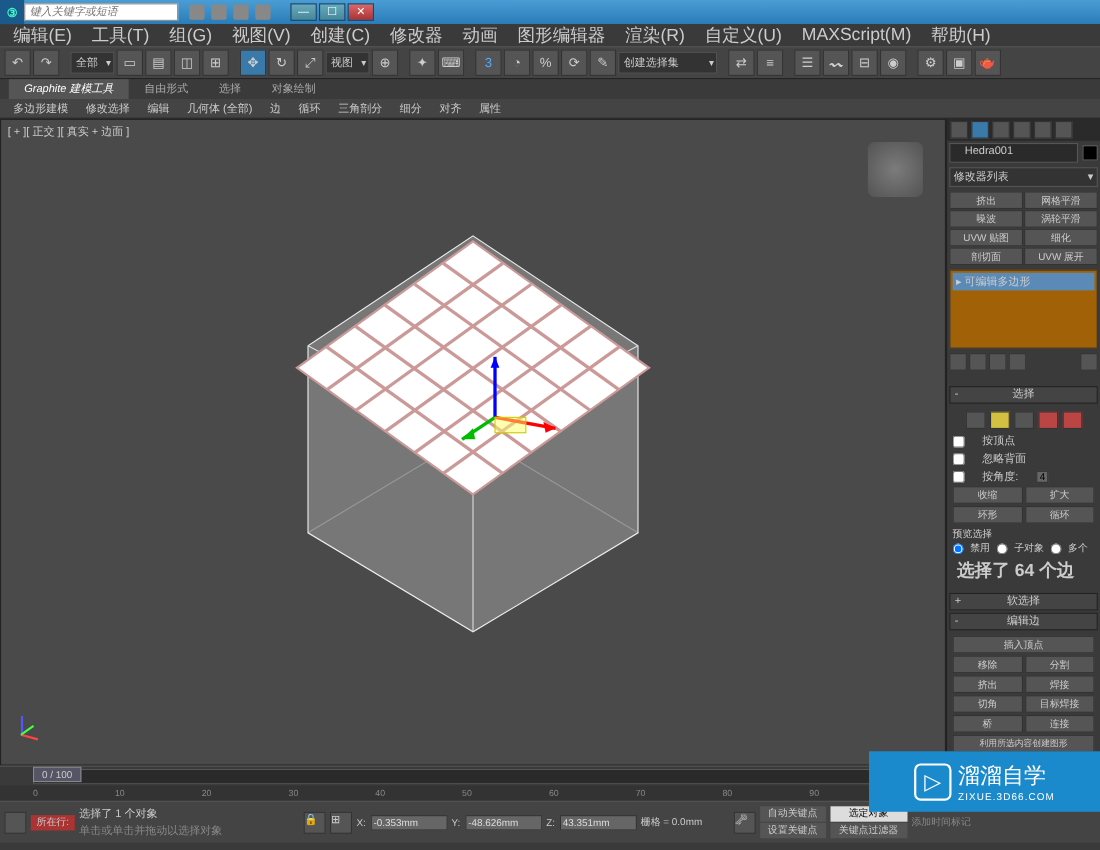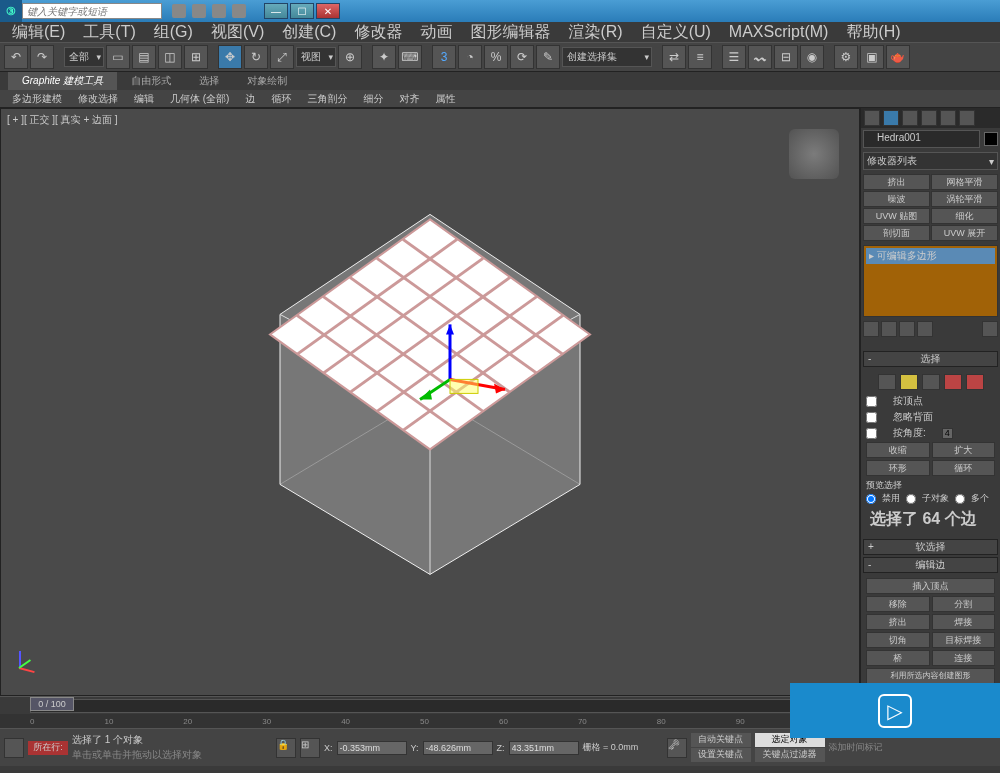--- a/index.html
+++ b/index.html
@@ -387,13 +387,17 @@
     <div class="pbtn" style="width:70px;height:14px;background:#ddd;color:#000;text-align:center;font-size:9px">选定对象</div>
     <div class="pbtn" style="width:70px;height:14px;background:#555;text-align:center;font-size:9px">关键点过滤器</div>
   </div>
   <div class="status-block" style="flex:1">
     <div style="font-size:9px;color:#888">添加时间标记</div>
   </div>
 </div>
 
 <div class="watermark">
   <div class="play">▷</div>
+  <div>
+    <div>溜溜自学</div>
+    <div class="sub">ZIXUE.3D66.COM</div>
+  </div>
 </div>
 
 </body></html>

